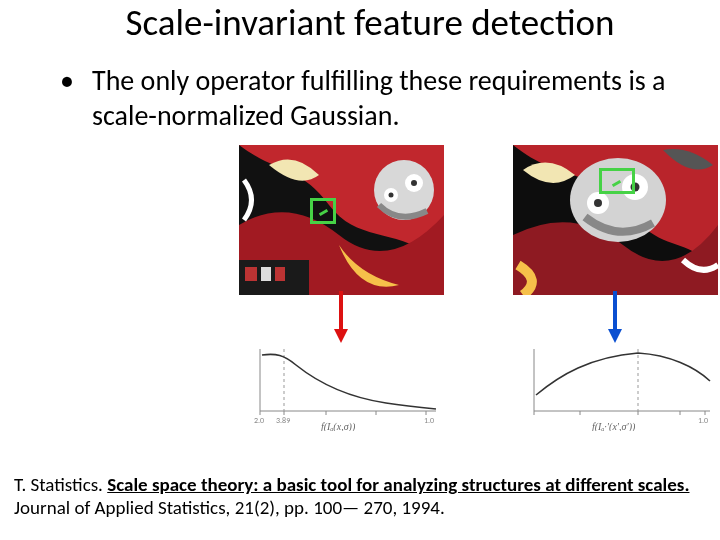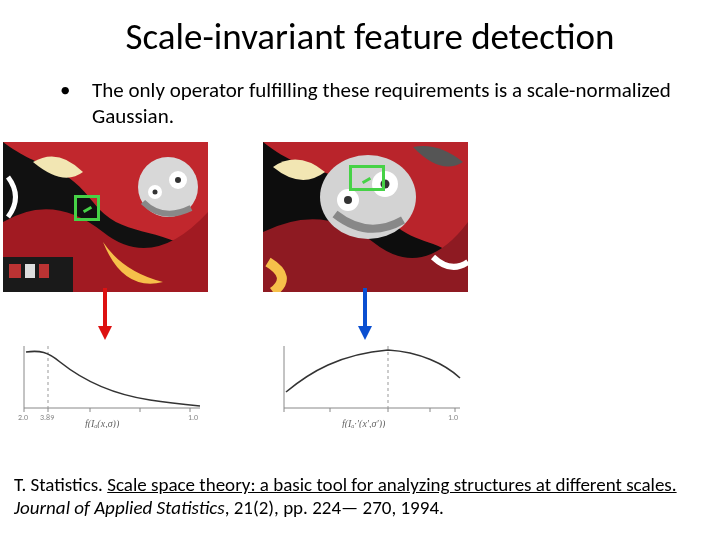--- a/index.html
+++ b/index.html
@@ -9,40 +9,40 @@
     background: #fff;
     font-family: Calibri, "Segoe UI", Arial, sans-serif;
     color: #000;
     position: relative;
     overflow: hidden;
   }
   .title {
     font-size: 37px;
     font-weight: 400;
     text-align: center;
-    padding-top: 14px;
     padding-left: 60px;
     padding-right: 40px;
     letter-spacing: 0px;
   }
   .bullets {
     margin-top: 18px;
     padding-left: 50px;
     padding-right: 28px;
-    font-size: 21px;
+    font-size: 28px;
     line-height: 1.25;
   }
   .bullets li { list-style: none; position: relative; padding-left: 42px; margin-bottom: 2px; }
   .bullets li::before { content: "•"; position: absolute; left: 10px; top: 0; }
   .figrow {
     display: flex;
-    justify-content: flex-start;
-    gap: 50px;
+    justify-content: flex-end;
+    gap: 64px;
     margin-top: 12px;
     align-items: flex-start;
+    padding-left: 48px;
   }
   .panel { display:flex; flex-direction:column; align-items:center; }
   .painting {
     width: 205px; height: 150px;
     position: relative;
     overflow: hidden;
   }
   .painting svg { width:100%; height:100%; display:block; }
   .featbox {
     position:absolute;
@@ -60,22 +60,22 @@
   .curve svg { width:100%; height:100%; display:block; }
   .axislabel { font-size:10px; fill:#666; font-family: "Times New Roman", serif; font-style:italic;}
   .ticklabel { font-size:8px; fill:#888; }
   .citation {
     position:absolute;
     left: 14px; right: 14px;
     bottom: 20px;
     font-size: 19px;
     line-height: 1.2;
   }
-  .citation .hl { font-weight:400; text-decoration: underline; }
-  .citation .jr { font-style: italic; }
+  .citation .hl { font-weight:700; text-decoration: underline; }
+  .citation .jr { }
 </style>
 </head>
 <body>
 
 <h1 class="title">Scale-invariant feature detection</h1>
 
 <ul class="bullets">
   <li>The only operator fulfilling these requirements is a scale-normalized Gaussian.</li>
 </ul>
 
@@ -172,14 +172,14 @@
         <path d="M 26 54 C 50 34, 80 16, 128 12 C 160 14, 185 26, 200 40" fill="none" stroke="#333" stroke-width="1.6"></path>
         <text x="82" y="89" class="axislabel">f(Iₐ·′(x′,σ′))</text>
       </svg>
     </div>
   </div>
 </div>
 
 <div class="citation">
   <span>T. Statistics.</span>
   <span class="hl">Scale space theory: a basic tool for analyzing structures at different scales.</span>
-  <span class="jr">Journal of Applied Statistics</span><span>, 21(2), pp. 224— 270, 1994.</span>
+  <span class="jr">Journal of Applied Statistics</span><span>, 21(2), pp. 100— 270, 1994.</span>
 </div>
 
 </body></html>

